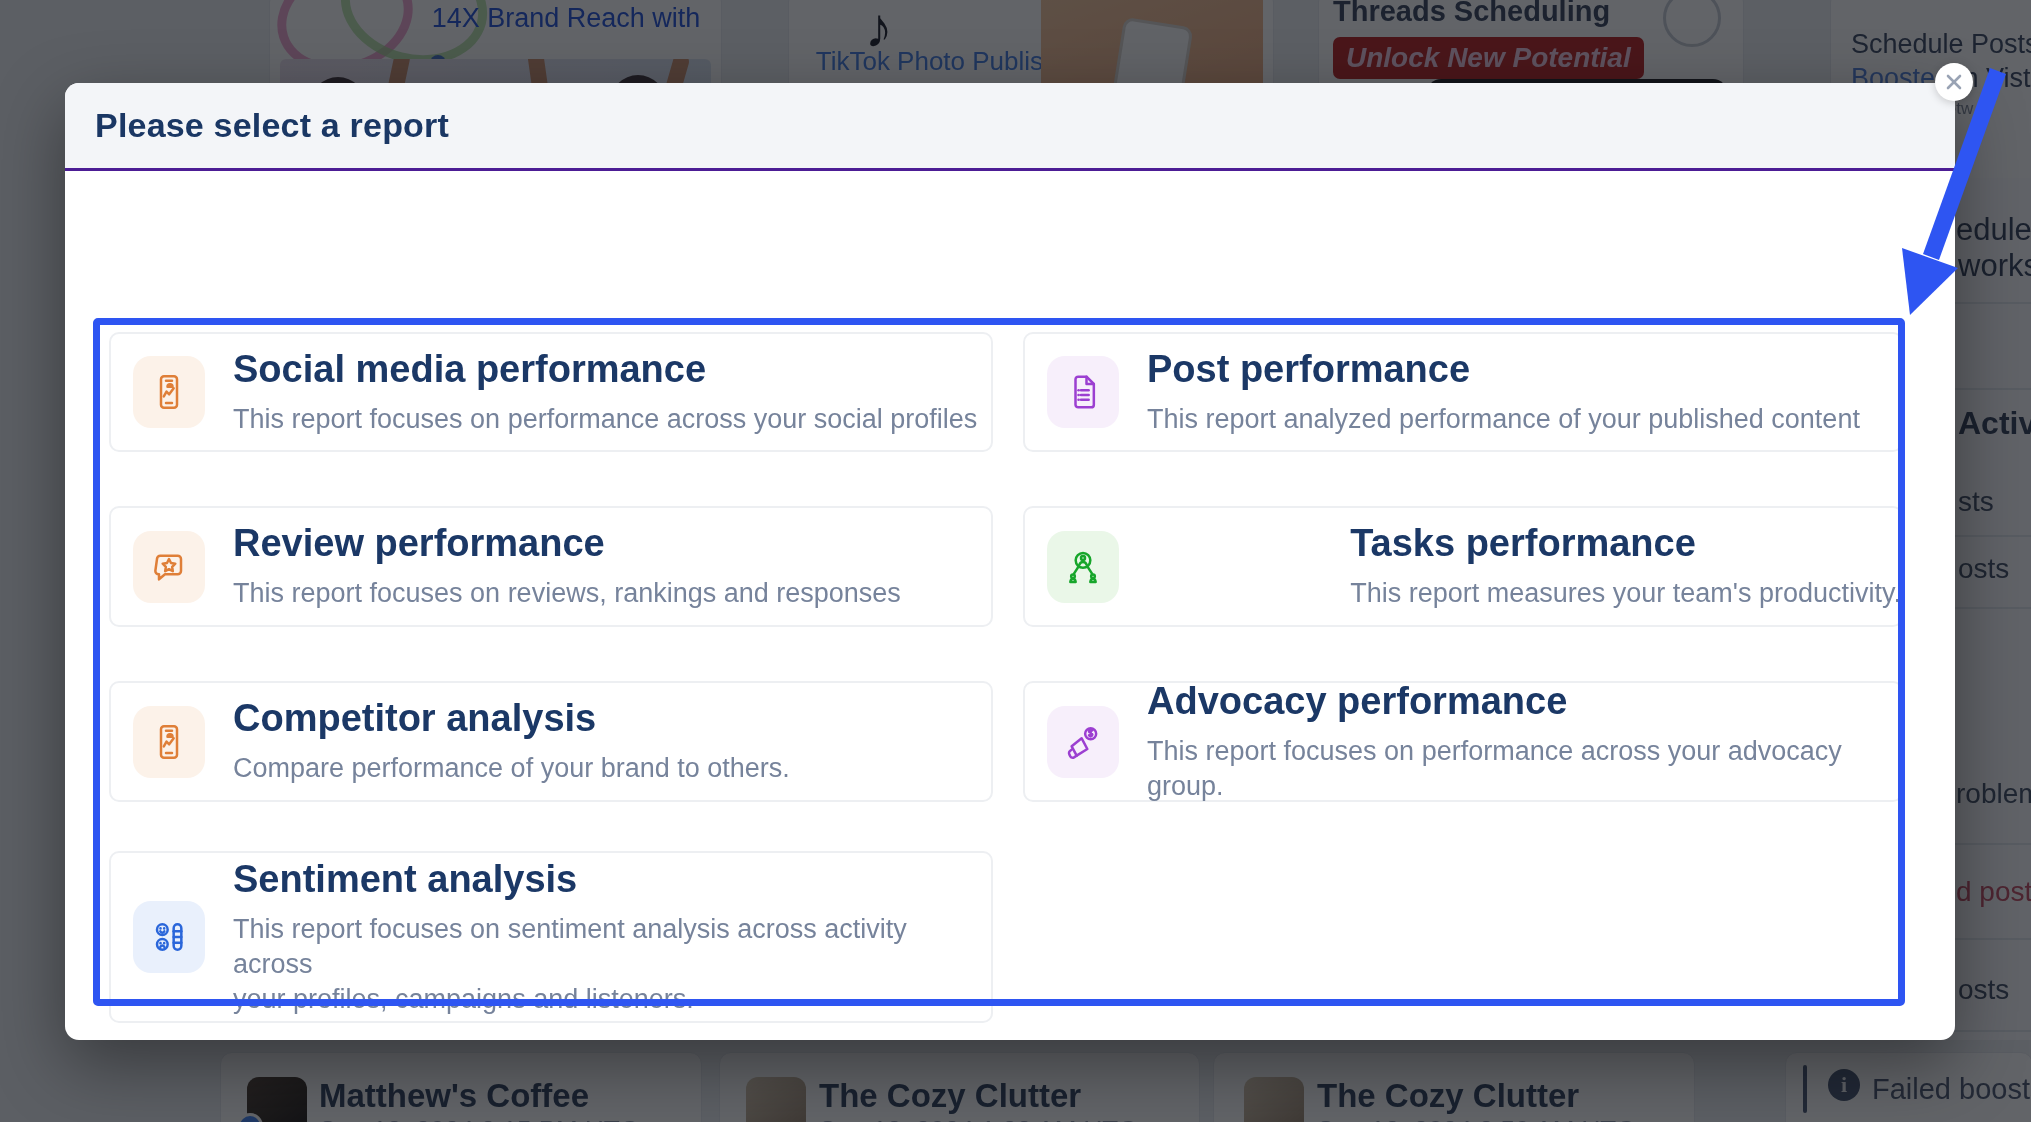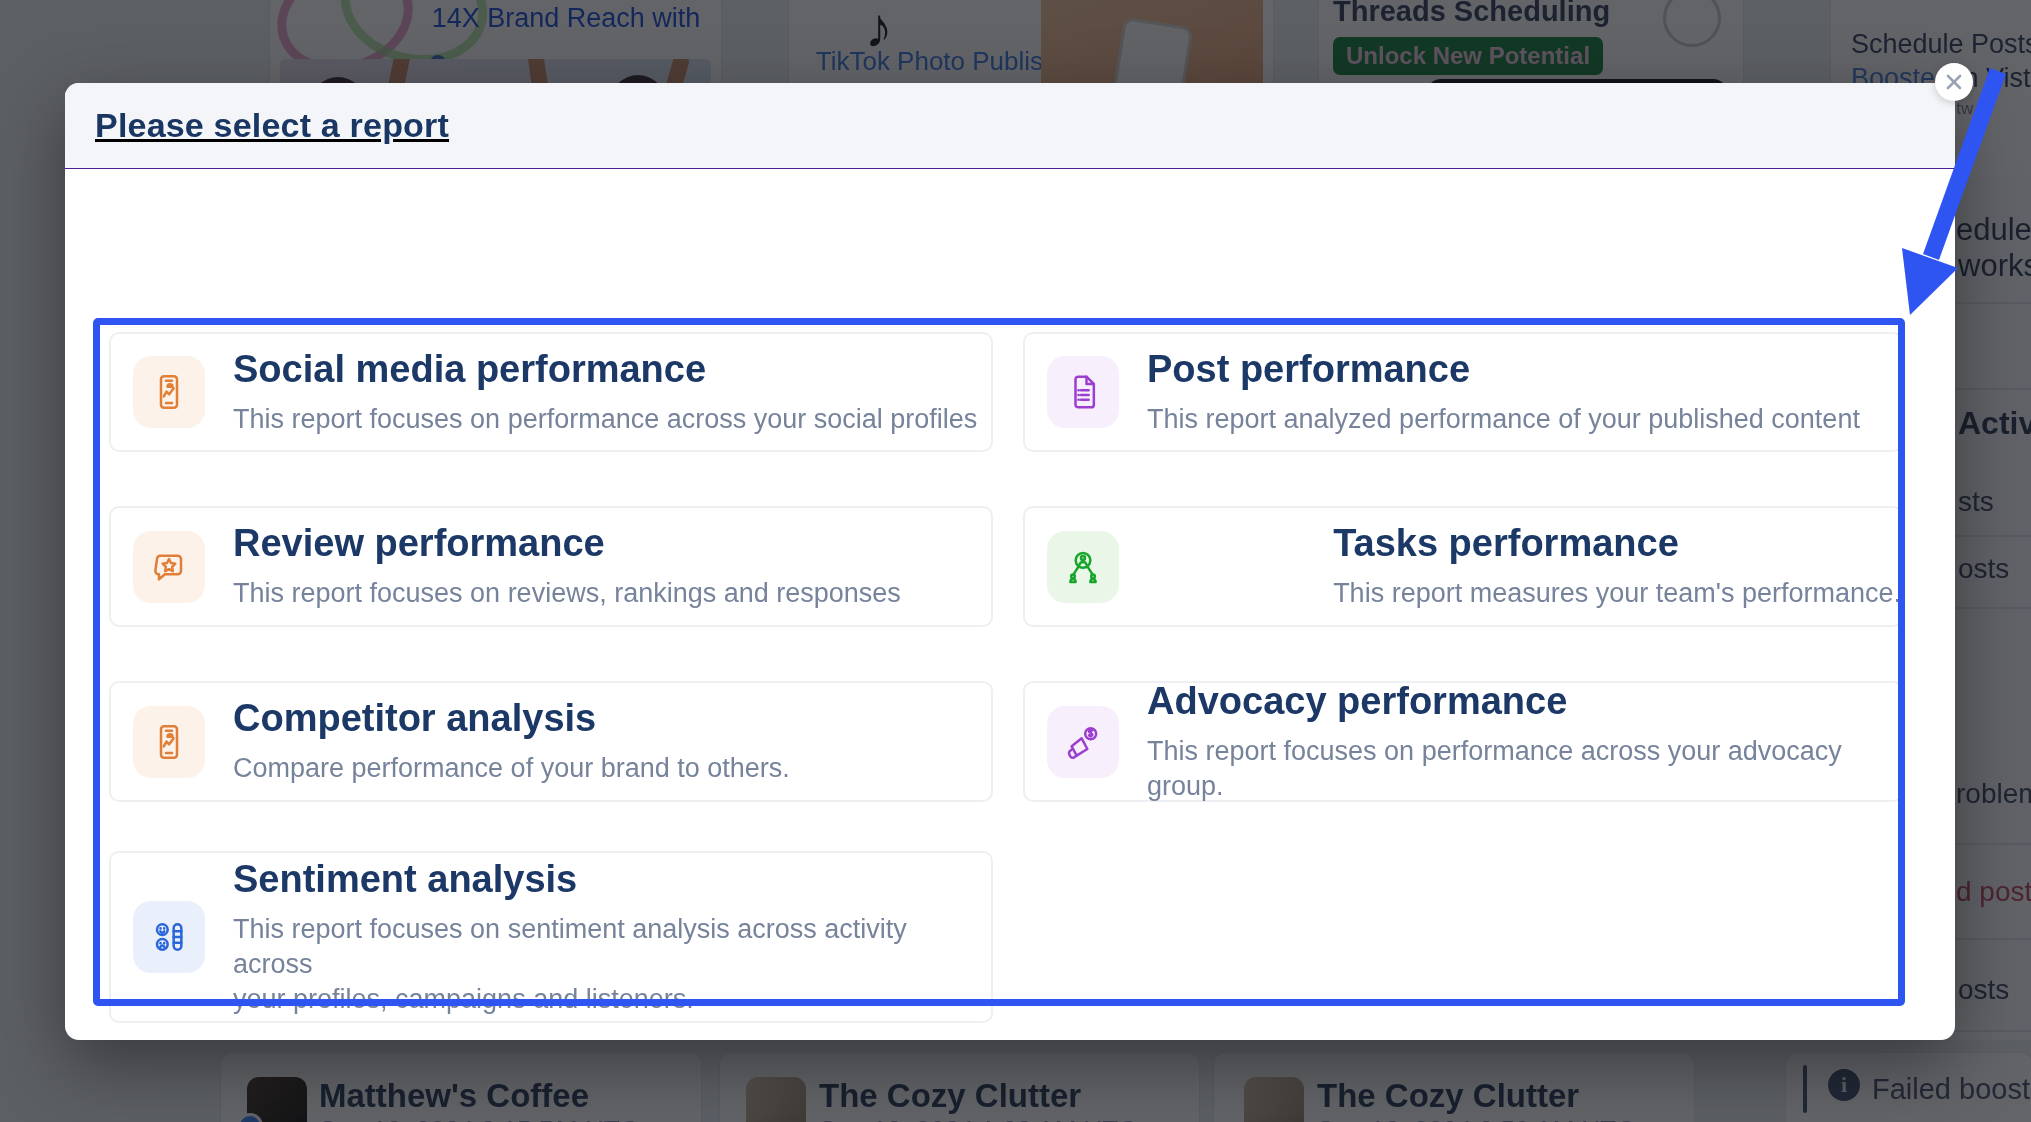--- a/index.html
+++ b/index.html
@@ -13,21 +13,21 @@
   .loop1{position:absolute;left:6px;top:-30px;width:120px;height:90px;border:9px solid #EE8FC4;border-radius:50%;transform:rotate(-18deg);opacity:.8;}
   .loop2{position:absolute;left:70px;top:-44px;width:130px;height:96px;border:9px solid #9ED98B;border-radius:50%;transform:rotate(14deg);opacity:.7;}
   .head{position:absolute;width:56px;height:56px;border-radius:50%;background:#3A2E33;}
   .hand{position:absolute;width:16px;height:52px;border-radius:8px;background:#C98C6B;}
   .mini-avatar{position:absolute;left:160px;top:62px;width:16px;height:16px;border-radius:50%;background:#3D6CC3;}
   .tiktok-note{position:absolute;left:76px;top:2px;font-size:56px;color:#161823;font-weight:700;}
   .promo2-text{position:absolute;left:0px;top:52px;width:330px;text-align:center;font-size:26px;line-height:33px;color:#3E7AE0;font-weight:500;}
   .promo2-phone{position:absolute;left:252px;top:0;width:222px;height:310px;background:linear-gradient(160deg,#F2C49B,#DE8558);border-radius:8px;overflow:hidden;}
   .promo2-phone .device{position:absolute;left:66px;top:28px;width:64px;height:210px;background:#FBFBFC;border:3px solid #D8D3CC;border-radius:10px;transform:rotate(9deg);}
   .promo3-title{position:absolute;left:14px;top:2px;font-size:29px;font-weight:600;color:#323F58;}
-  .promo3-badge{position:absolute;left:14px;top:44px;background:#15803d;color:#F2CBE4;font-size:24px;font-weight:600;padding:5px 13px;border-radius:7px;}
+  .promo3-badge{position:absolute;left:14px;top:44px;background:#b91c1c;color:#F2CBE4;font-size:28px;font-weight:600;padding:5px 13px;border-radius:7px;font-style:italic;}
   .promo3-ring{position:absolute;left:344px;top:-4px;width:52px;height:52px;border:3px solid #C3C9D4;border-radius:50%;}
   .promo3-laptop{position:absolute;left:108px;top:86px;width:300px;height:200px;background:#15171C;border-radius:14px 14px 0 0;}
   .promo4-l1{position:absolute;left:20px;top:36px;font-size:27px;font-weight:500;color:#37445E;white-space:nowrap;}
   .promo4-l2{position:absolute;left:20px;top:70px;font-size:27px;font-weight:500;color:#37445E;white-space:nowrap;}
   .promo4-l2 .hl{color:#4B7CD9;}
   .promo4-small{position:absolute;left:34px;top:106px;font-size:17px;color:#7B8597;white-space:nowrap;}
   
   #right-panel{position:absolute;left:1950px;top:178px;width:81px;height:862px;background:#FDFDFE;}
   .rp-sep{position:absolute;left:1952px;width:79px;height:2px;background:#E2E6EC;}
   .snip{position:absolute;white-space:nowrap;color:#3C4961;}
@@ -45,21 +45,21 @@
   .bbadge{position:absolute;width:20px;height:20px;border-radius:50%;background:#3B82F6;border:3px solid #fff;}
   .bname{position:absolute;top:24px;font-size:33px;font-weight:600;color:#2B3C59;white-space:nowrap;}
   .bdate{position:absolute;top:62px;font-size:26px;color:#8A94A6;white-space:nowrap;}
   .fb-line{position:absolute;left:17px;top:12px;width:4px;height:48px;background:#44536F;border-radius:2px;}
   .fb-info{position:absolute;left:42px;top:16px;width:32px;height:32px;border-radius:50%;background:#41506C;color:#EDEFF4;font-size:22px;font-weight:700;display:flex;align-items:center;justify-content:center;font-family:"Liberation Serif",serif;}
   .fb-label{position:absolute;left:86px;top:20px;font-size:29px;font-weight:500;color:#47546E;white-space:nowrap;}
   
   #dim{position:absolute;inset:0;background:rgba(17,19,26,0.66);z-index:5;}
   
   #modal{position:absolute;left:65px;top:83px;width:1890px;height:957px;background:#fff;border-radius:14px;box-shadow:0 24px 70px rgba(0,0,0,.4);z-index:10;}
-  #modal-header{position:absolute;left:0;top:0;width:100%;height:85px;background:#F3F5F8;border-bottom:1px solid #4c1d95;border-radius:14px 14px 0 0;display:flex;align-items:center;text-decoration:underline;}
+  #modal-header{position:absolute;left:0;top:0;width:100%;height:85px;background:#F3F5F8;border-bottom:3px solid #4c1d95;border-radius:14px 14px 0 0;display:flex;align-items:center;}
   #modal-title{margin-left:30px;font-size:34px;font-weight:700;color:#1A3764;letter-spacing:.2px;}
   #search-box{position:absolute;left:496px;top:140px;width:899px;height:53px;border:2px solid #E0E4EB;border-radius:9px;display:flex;align-items:center;background:#fff;box-sizing:border-box;}
   #search-box svg{margin-left:20px;flex:0 0 auto;}
   #search-input{border:none;outline:none;flex:1;margin-left:14px;margin-right:14px;font-size:27px;color:#33415C;font-family:"Liberation Sans",sans-serif;background:transparent;}
   #search-input::placeholder{color:#8E99AD;}
   .report-card{position:absolute;background:#fff;border:2px solid #EDEFF2;border-radius:10px;display:flex;align-items:center;padding-left:22px;box-sizing:border-box;}
   .icon-tile{width:72px;height:72px;border-radius:18px;display:flex;align-items:center;justify-content:center;flex:0 0 auto;}
   .report-text{margin-left:28px;}
   .report-title{font-size:38px;font-weight:600;color:#1B3866;margin-bottom:11px;}
   .report-desc{font-size:27px;color:#76839B;white-space:pre-line;line-height:35px;}
@@ -221,21 +221,21 @@
           <line x1="9" y1="12.2" x2="6.6" y2="16"></line>
           <line x1="15" y1="12.2" x2="17.4" y2="16"></line>
           <circle cx="6" cy="17.6" r="1.1"></circle>
           <path d="M4.4 21c.2-1.2.8-1.9 1.6-1.9s1.4.7 1.6 1.9z"></path>
           <circle cx="18" cy="17.6" r="1.1"></circle>
           <path d="M16.4 21c.2-1.2.8-1.9 1.6-1.9s1.4.7 1.6 1.9z"></path>
         </svg>
     </div>
     <div class="report-text">
       <div class="report-title">Tasks performance</div>
-      <div class="report-desc">This report measures your team's performance.</div>
+      <div class="report-desc">This report measures your team's productivity.</div>
     </div>
   </div>
 
   <div class="report-card c4">
     <div class="icon-tile" style="background-color: rgb(252, 242, 233); color: rgb(223, 127, 56);">
       <svg width="40" height="40" viewBox="0 0 24 24" fill="none" stroke="currentColor" stroke-width="1.5" stroke-linecap="round" stroke-linejoin="round">
           <rect x="7.2" y="2.6" width="9.6" height="18.8" rx="1.8"></rect>
           <line x1="10.2" y1="5.2" x2="13.8" y2="5.2"></line>
           <path d="M12.6 7.4a1.5 1.5 0 0 1 1.5 1.5h-3a1.5 1.5 0 0 1 1.5-1.5z"></path>
           <polyline points="8.9,14.6 10.5,11.8 12.1,13.4 14.8,9.8"></polyline>

